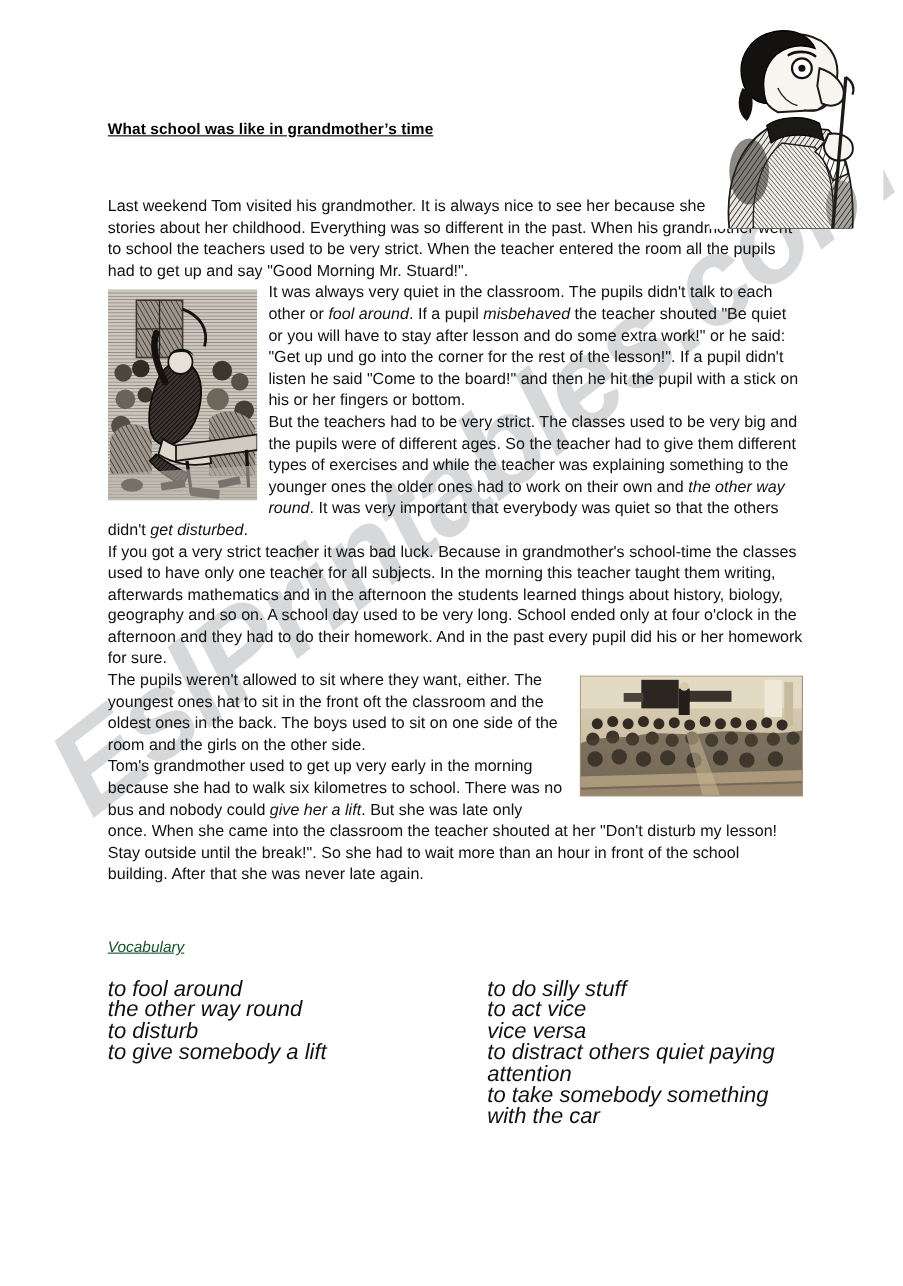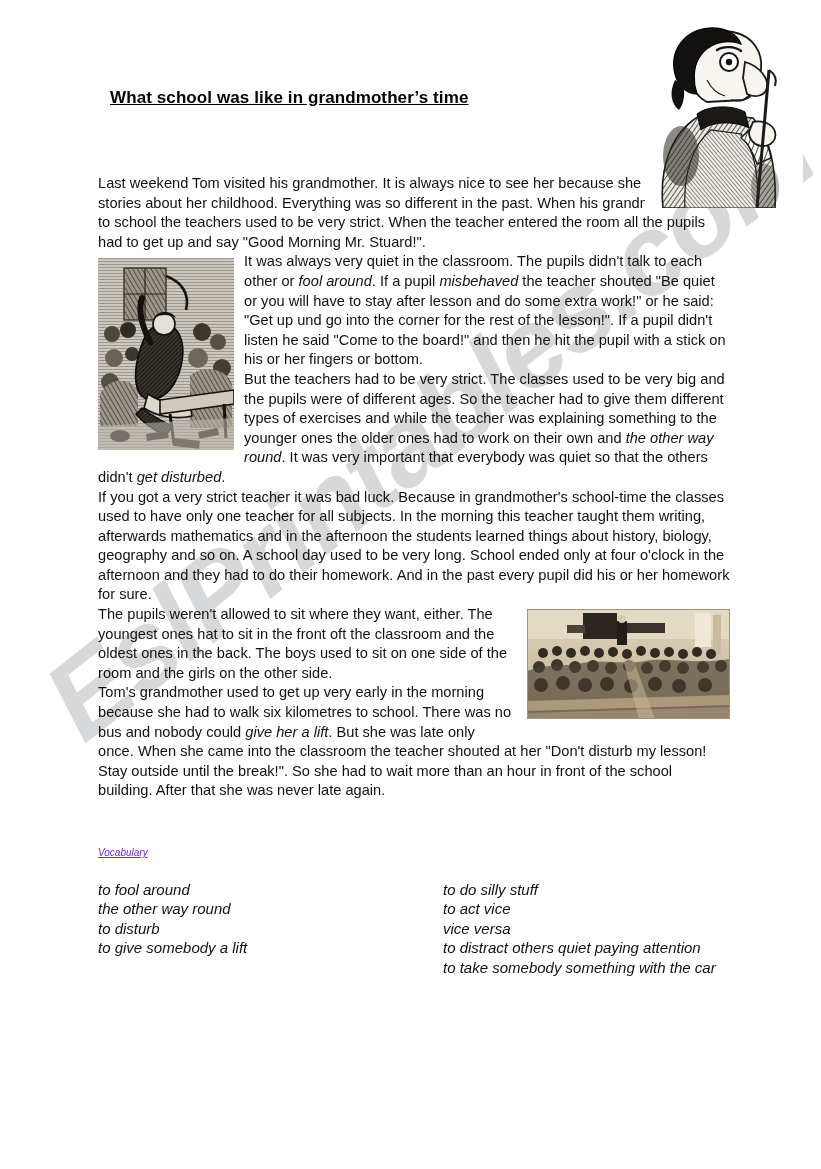--- a/index.html
+++ b/index.html
@@ -45,26 +45,26 @@
 
   
   #content {
     position: absolute;
     left: 98px;
     top: 0;
     width: 632px;
     z-index: 10;
   }
   .title {
-    font-size: 17px;
+    font-size: 14px;
     font-weight: bold;
     text-decoration: underline;
     color: #000;
-    margin: 12px;
-    padding-top: 76px;
+    margin: 0;
+    padding-top: 109px;
     letter-spacing: 0.1px;
   }
   .body-text {
     font-size: 14.6px;
     line-height: 19.6px;
     color: #111;
     margin: 0;
     text-align: left;
     letter-spacing: 0.02px;
   }
@@ -94,33 +94,33 @@
   }
   #fig-classroom-photo {
     float: right;
     width: 203px;
     height: 110px;
     margin: 4px 0 6px 14px;
   }
 
   
   .vocab-head {
-    font-size: 10px;
+    font-size: 14px;
     font-style: italic;
     text-decoration: underline;
-    color: #6d28d9;
+    color: #14532d;
     margin: 0;
     padding-top: 46px;
   }
   .vocab-grid {
     display: flex;
     padding-top: 22px;
   }
   .vocab-col {
-    font-size: 15px;
+    font-size: 20px;
     font-style: italic;
     line-height: 19.4px;
     color: #111;
   }
   .vocab-col.left  { width: 345px; flex: 0 0 345px; }
   .vocab-col.right { width: 290px; flex: 0 0 290px; }
   .vocab-col div { white-space: normal; }
 
   .clearfix::after { content: ""; display: block; clear: both; }
 </style>

